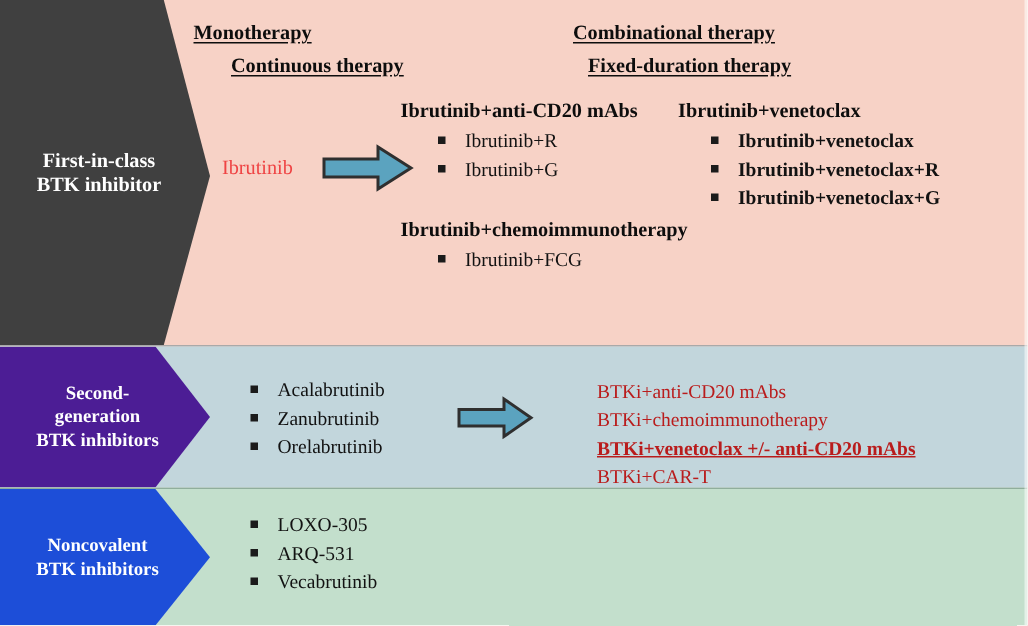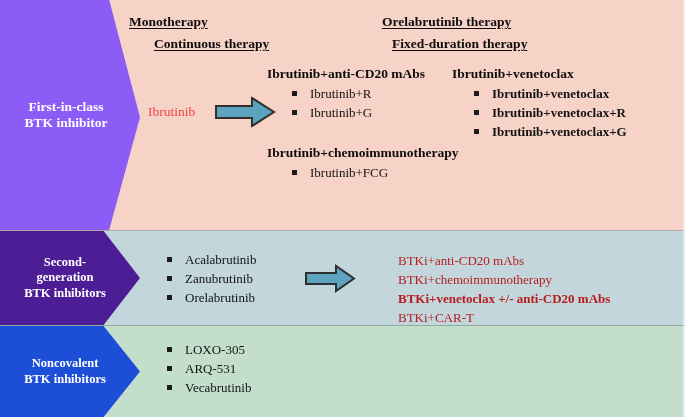--- a/index.html
+++ b/index.html
@@ -56,21 +56,21 @@
     align-items: center;
     justify-content: center;
     color: #ffffff;
     font-weight: bold;
     text-align: center;
     line-height: 1.22;
     box-sizing: border-box;
   }
   .chev-1 {
     top: 0px; height: 230px; width: 140px;
-    background: #8b5cf6;
+    background: #404040;
     font-size: 13.5px;
     padding-right: 8px;
     clip-path: polygon(0 0, 78% 0, 100% 51%, 78% 100%, 0 100%);
   }
   .chev-2 {
     top: 231px; height: 94px; width: 140px;
     background: #4c1d95;
     font-size: 12.5px;
     padding-right: 10px;
     clip-path: polygon(0 0, 74% 0, 100% 50%, 74% 100%, 0 100%);
@@ -154,21 +154,21 @@
   
   .lines {
     position: absolute;
     left: 398px;
     top: 251px;
     font-size: 13px;
     color: #b91c1c;
     line-height: 19px;
   }
   .lines div { white-space: nowrap; }
-  .lines div.b { font-weight: bold; }
+  .lines div.b { font-weight: bold; text-decoration: underline; }
 
   
   .arrow { position: absolute; }
   .arrow-1 { left: 214px; top: 95px;  width: 62px; height: 34px; }
   .arrow-2 { left: 304px; top: 264px; width: 52px; height: 29px; }
 </style>
 </head>
 <body>
 
 <div id="figure">
@@ -181,21 +181,21 @@
 
   <div class="chevron chev-1">
     <span>
       <span>First-in-class</span><br>
       <span>BTK inhibitor</span>
     </span>
   </div>
 
   <div class="hdr hdr-mono">Monotherapy</div>
   <div class="hdr hdr-cont">Continuous therapy</div>
-  <div class="hdr hdr-comb">Orelabrutinib therapy</div>
+  <div class="hdr hdr-comb">Combinational therapy</div>
   <div class="hdr hdr-fixed">Fixed-duration therapy</div>
 
   <div class="txt mono-drug">Ibrutinib</div>
 
   <svg class="arrow arrow-1" viewBox="0 0 62 34">
     <polygon points="2,11 38,11 38,3 60,17 38,31 38,23 2,23" fill="#5ba3bf" stroke="#2f2f2f" stroke-width="2" stroke-linejoin="miter"></polygon>
   </svg>
 
   <div class="grp-title grp-cd20">Ibrutinib+anti-CD20 mAbs</div>
   <ul class="bul list-cd20">

